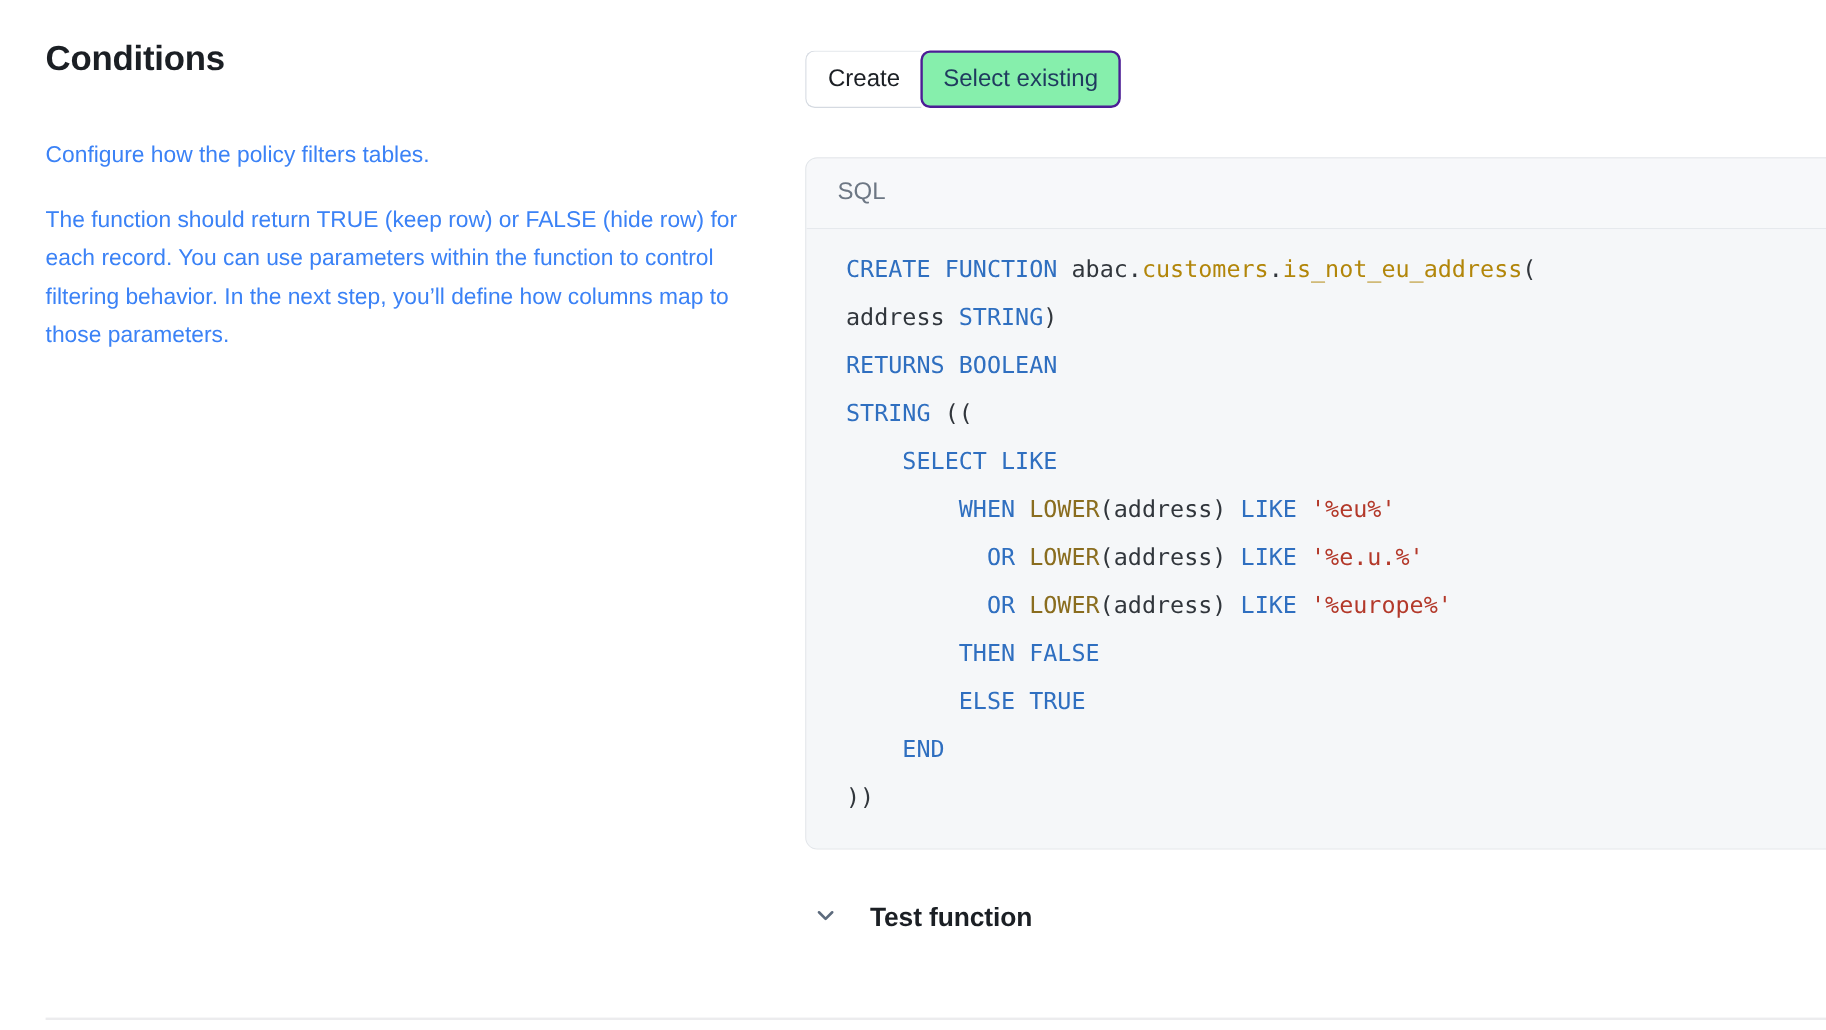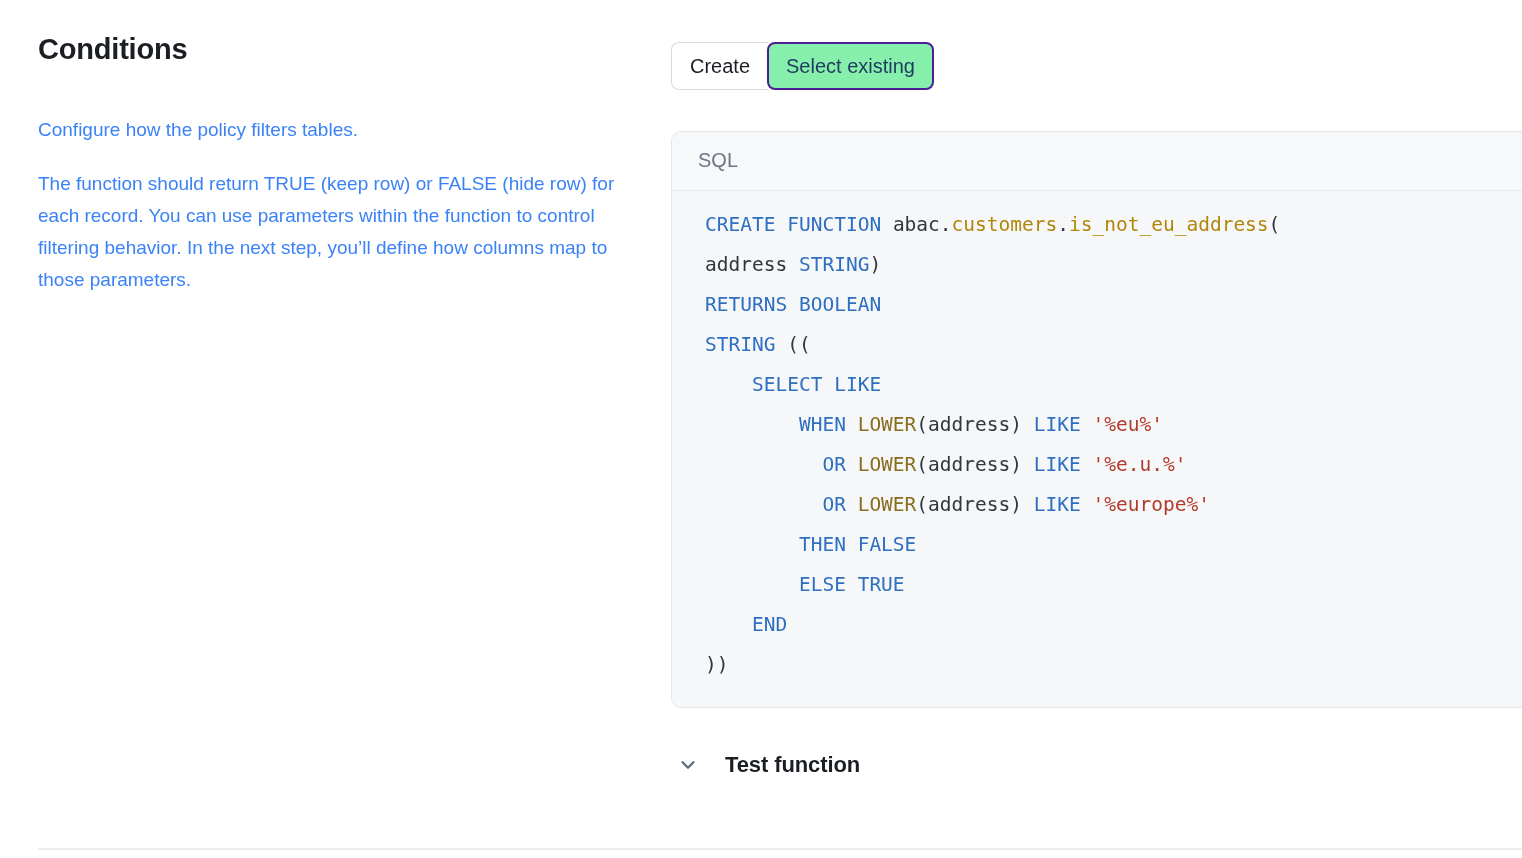--- a/index.html
+++ b/index.html
@@ -138,21 +138,21 @@
   .tk-str  { color: #b3392a; }
   .tk-id   { color: #31363c; }
   .tk-pun  { color: #31363c; }
 
   
   .test-fn {
     position: absolute;
     left: 6px;
     top: 752px;
     display: flex;
-    align-items: center;
+    align-items: flex-start;
     gap: 26px;
     cursor: pointer;
   }
   .chev {
     width: 22px;
     height: 22px;
     display: block;
     color: #5d6b7d;
   }
   .test-fn-label {

